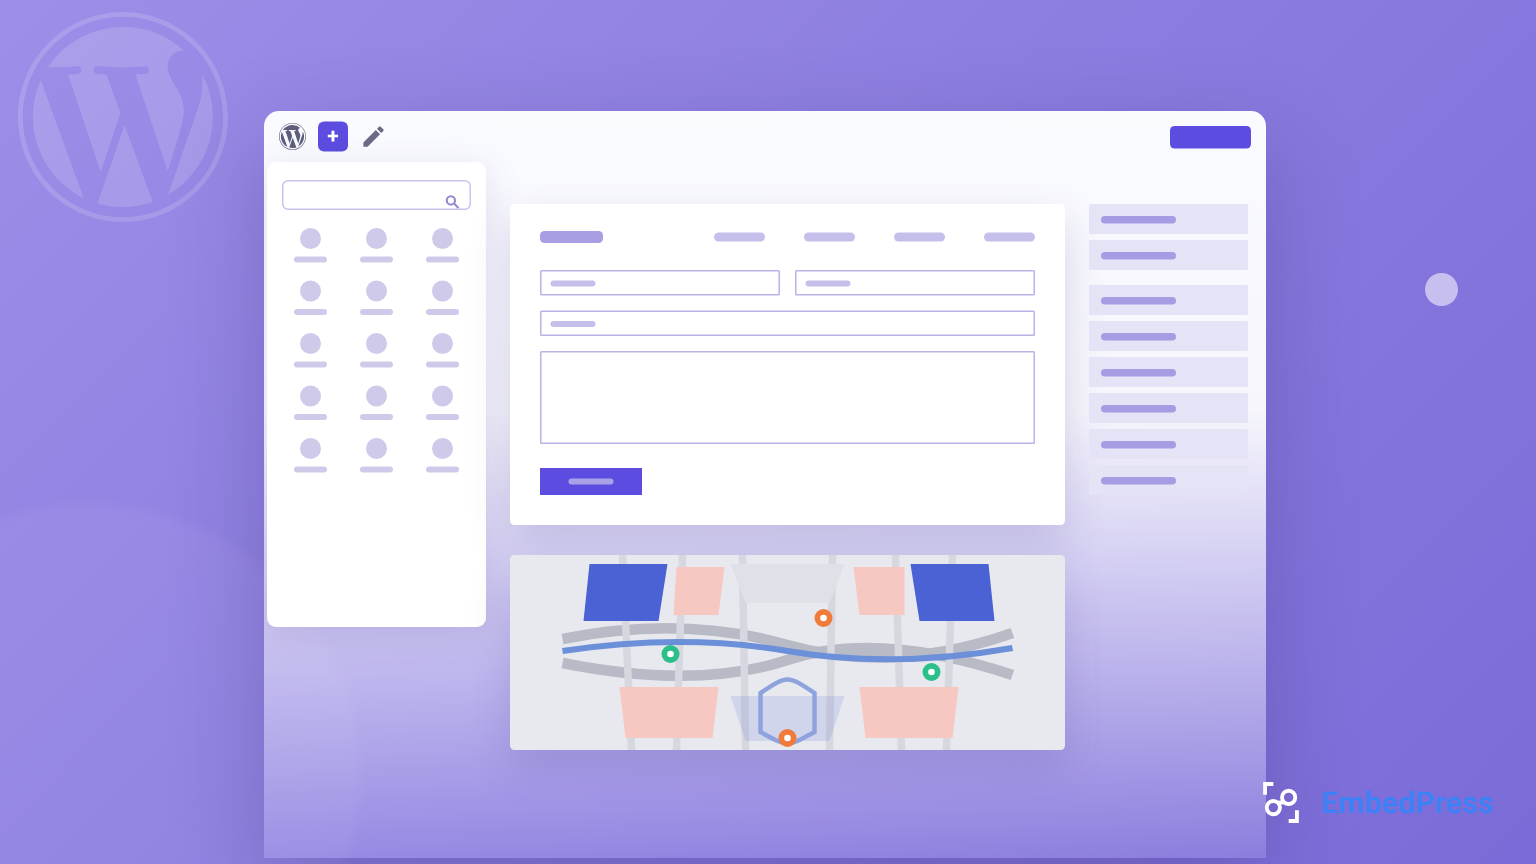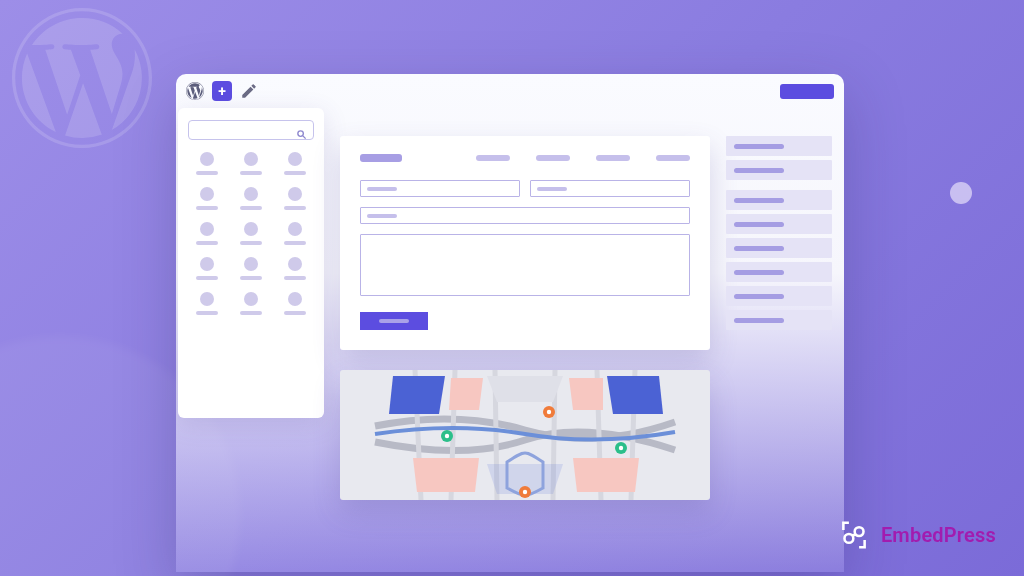--- a/index.html
+++ b/index.html
@@ -270,21 +270,21 @@
   }
 
   
   .brand {
     position: absolute;
     bottom: 24px;
     right: 28px;
     display: flex;
     align-items: center;
     gap: 10px;
-    color: #a21caf;
+    color: #3b82f6;
   }
   .brand .logo {
     width: 34px;
     height: 34px;
   }
   .brand .name {
     font-size: 20px;
     font-weight: 600;
     letter-spacing: 0.2px;
   }

